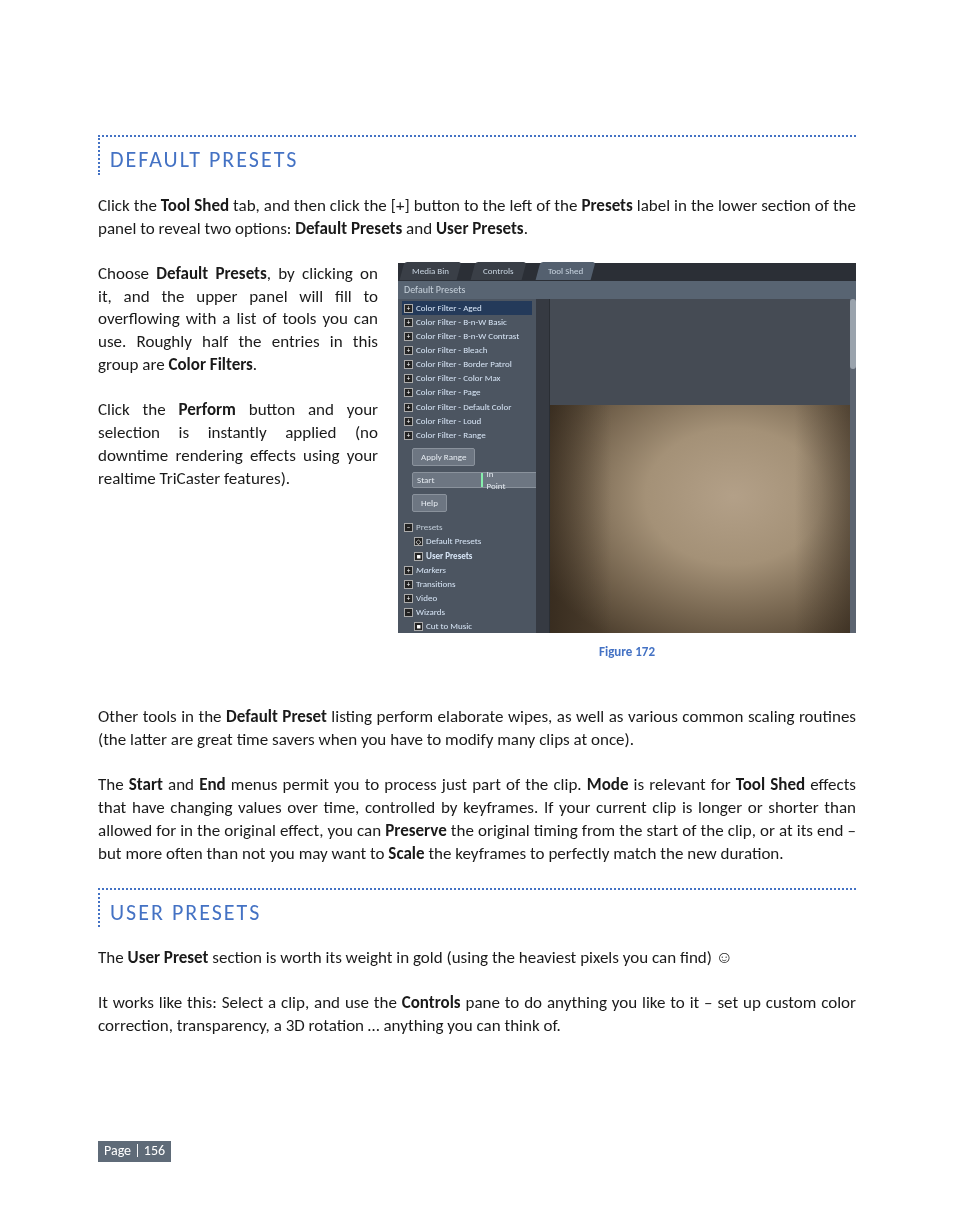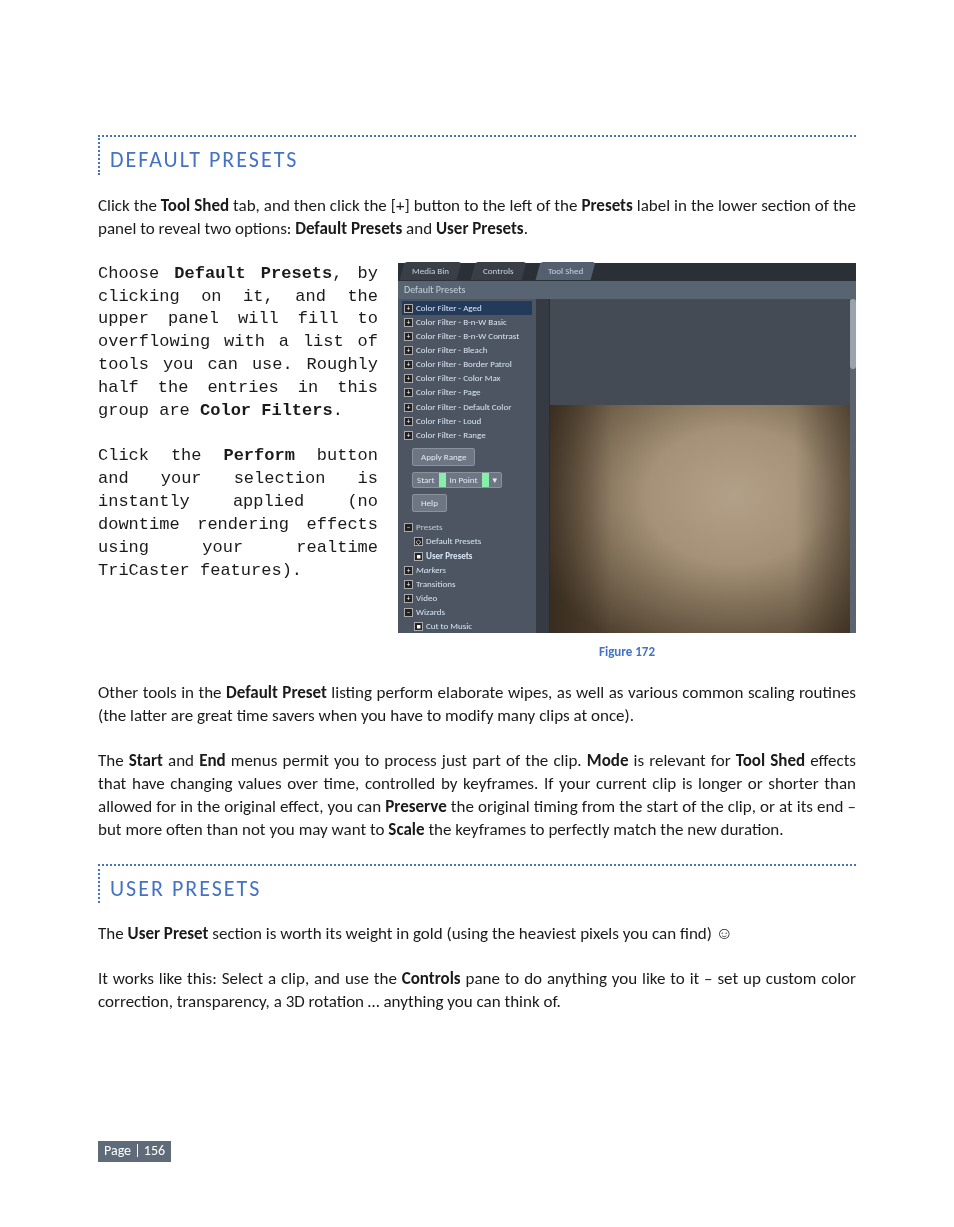--- a/index.html
+++ b/index.html
@@ -30,21 +30,20 @@
   }
 
   .para{margin:0 0 22px 0; text-align:justify;}
   .bold{font-weight:700;}
 
   .float-left-col{
     float:left;
     width:280px;
     margin-right:20px;
     text-align:justify;
-    font-family:Liberation Mono, monospace;
   }
 
   
   .ui-figure-wrap{
     float:right;
     width:458px;
     margin:0 0 10px 0;
     text-align:center;
   }
   .ui-mock{
@@ -113,21 +112,21 @@
     border-radius:2px;
     text-align:right;
   }
   .btn-row{margin:6px 0 2px 10px;}
   .sel-box{
     display:inline-flex;align-items:center;
     background:#6d7682;border:1px solid #8a929c;border-radius:2px;
     font-size:9px;color:#e4eaf0;height:14px;
   }
   .sel-box span{padding:0 4px;}
-  .sel-box .sep{border-left:7px solid #86efac;height:100%;padding:0 4px;display:flex;align-items:center;}
+  .sel-box .sep{border-left:2px solid #86efac;height:100%;padding:0 4px;display:flex;align-items:center;margin-left:42px;}
   .ui-scroll{
     position:absolute;
     right:0;top:0;bottom:0;width:6px;
     background:#5c6470;
   }
   .ui-scroll::before{content:"";position:absolute;top:0;left:0;right:0;height:70px;background:#9aa3ad;border-radius:3px;}
   
   .photo{
     position:absolute;
     left:0;right:0;
@@ -143,21 +142,21 @@
   }
   .ui-right .top-fill{
     position:absolute;left:0;right:0;top:0;height:106px;background:#454b54;
   }
 
   .fig-caption{
     color:#4472c4;
     font-size:13px;
     font-weight:700;
     text-align:center;
-    margin:10px 0 12px 0;
+    margin:10px 0 36px 0;
   }
 
   .clear{clear:both;}
 
   .page-num{
     position:absolute;
     left:98px;
     bottom:65px;
     background:#5f6b78;
     color:#fff;

